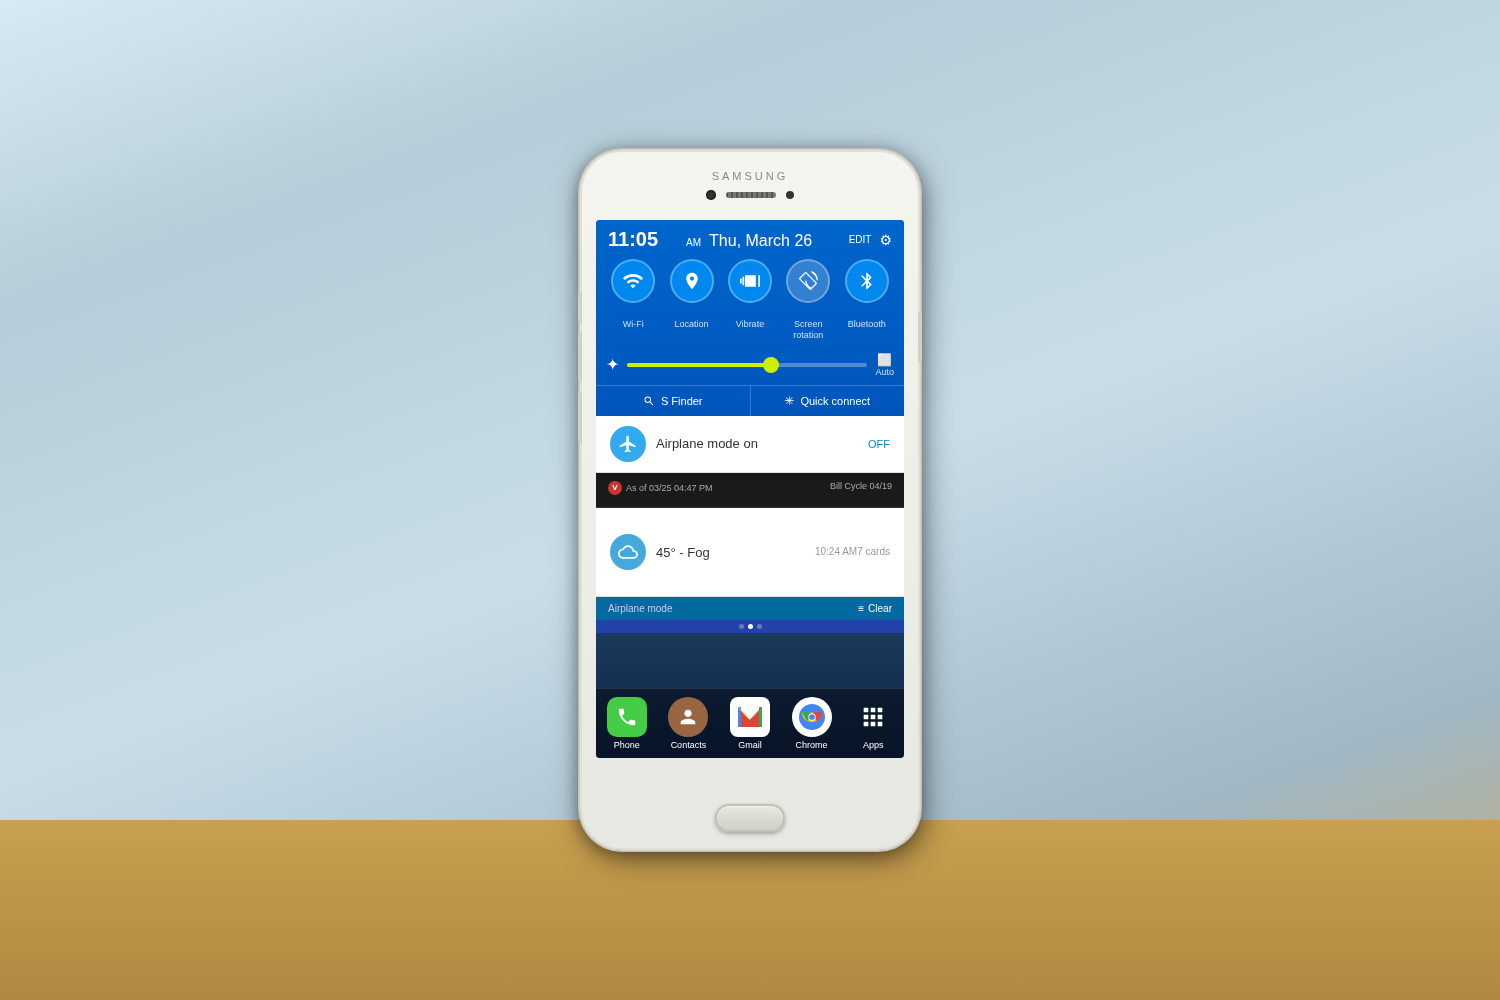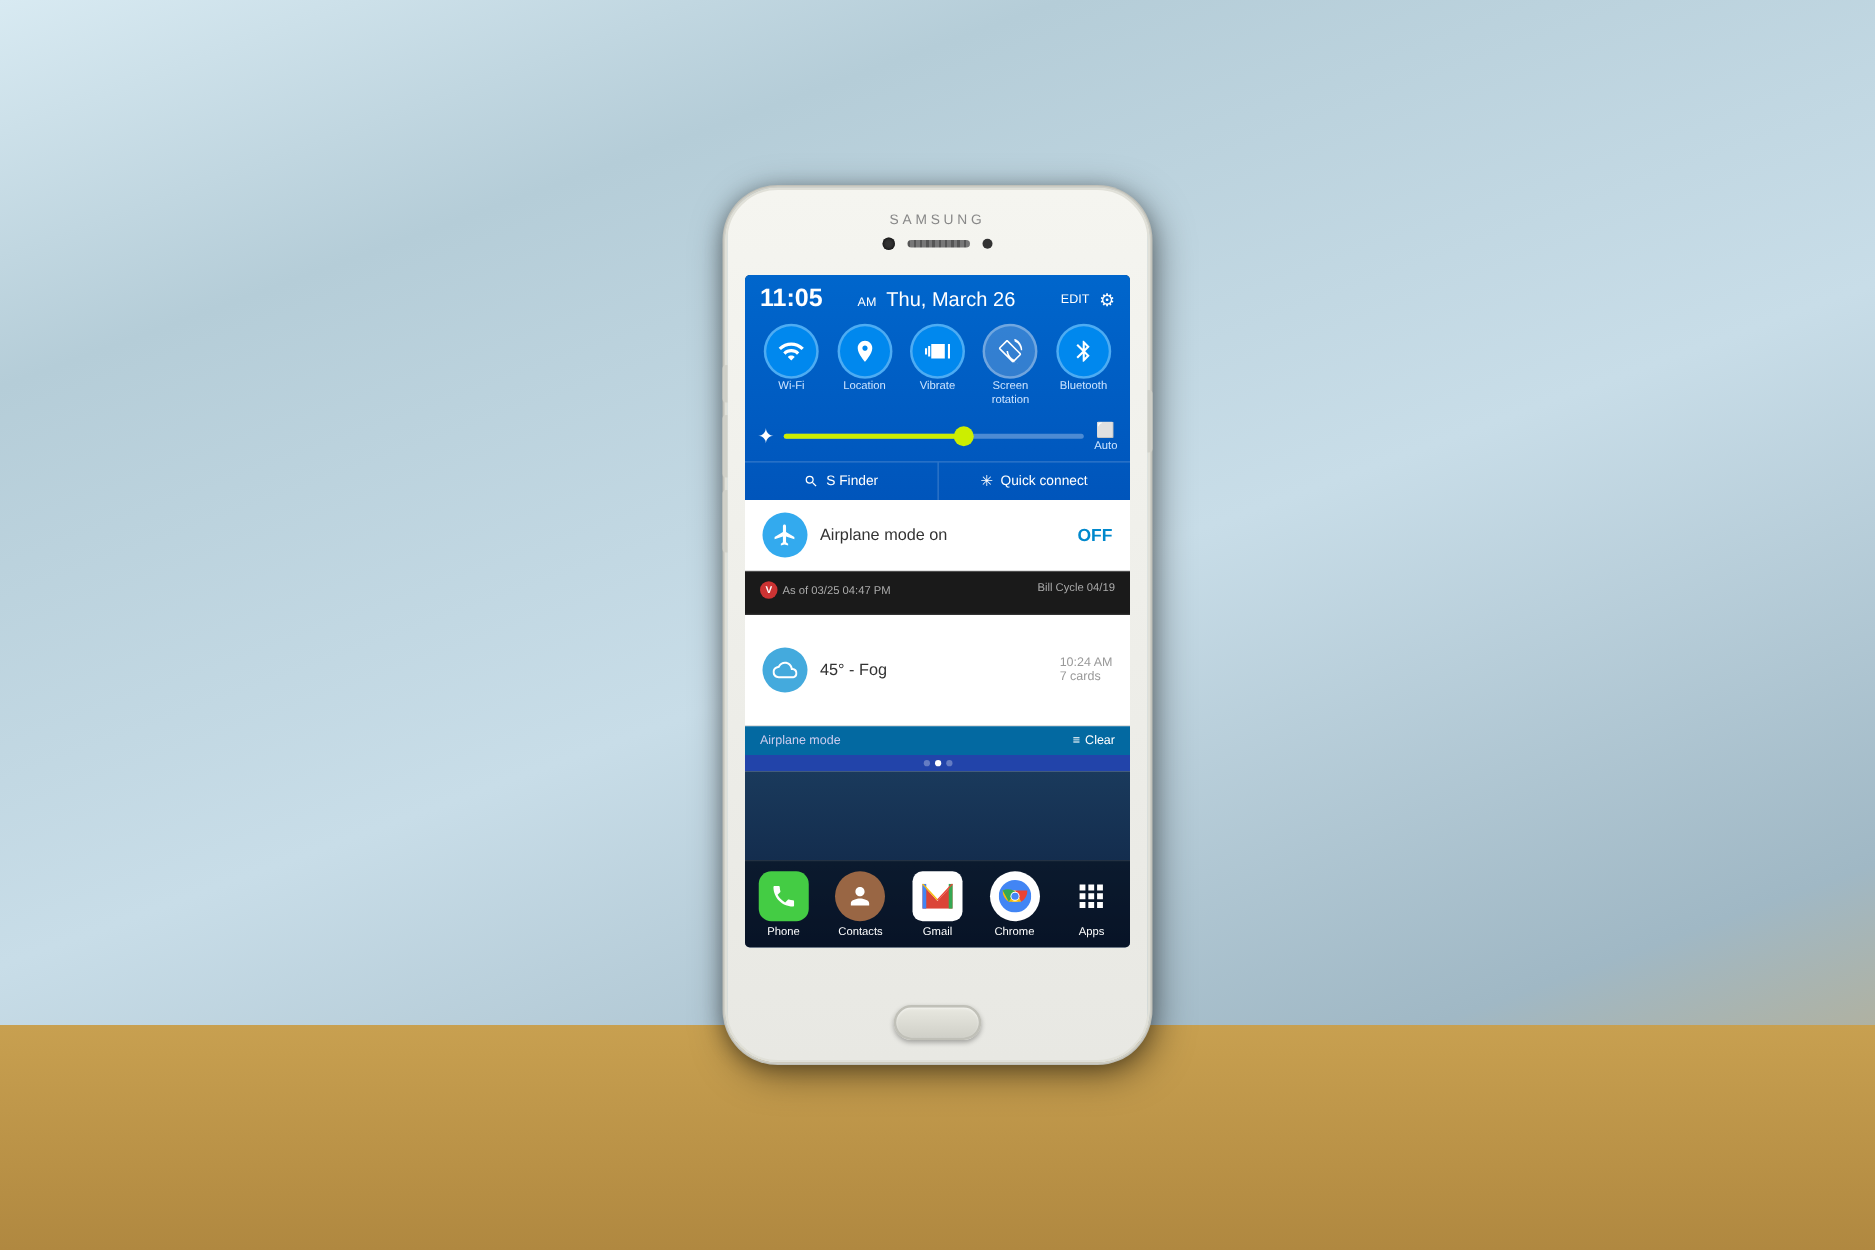--- a/index.html
+++ b/index.html
@@ -173,21 +173,21 @@
     .quick-toggles {
       display: flex;
       justify-content: space-around;
       padding: 4px 8px 8px;
     }
 
     .toggle-item {
       display: flex;
       flex-direction: column;
       align-items: center;
-      gap: 0;
+      gap: 16px;
     }
 
     .toggle-icon-circle {
       width: 44px;
       height: 44px;
       border-radius: 50%;
       background: #0088ee;
       display: flex;
       align-items: center;
       justify-content: center;
@@ -313,23 +313,23 @@
     }
 
     .notif-title {
       font-size: 13px;
       color: #333;
       font-weight: 500;
     }
 
     .notif-off-btn {
       margin-left: auto;
-      font-size: 14px;
+      font-size: 11px;
       color: #0088cc;
-      font-weight: bold;
+      font-weight: normal;
     }
 
     
     .data-card {
       background: #1a1a1a;
       padding: 8px 12px;
       border-bottom: 1px solid #333;
     }
 
     .data-header {
@@ -429,21 +429,21 @@
     }
 
     .weather-title {
       font-size: 13px;
       color: #333;
       font-weight: 500;
     }
 
     .weather-meta {
       display: flex;
-      flex-direction: column;
+      flex-direction: row;
     }
 
     .weather-time {
       font-size: 10px;
       color: #999;
     }
 
     .weather-cards-label {
       font-size: 10px;
       color: #999;

